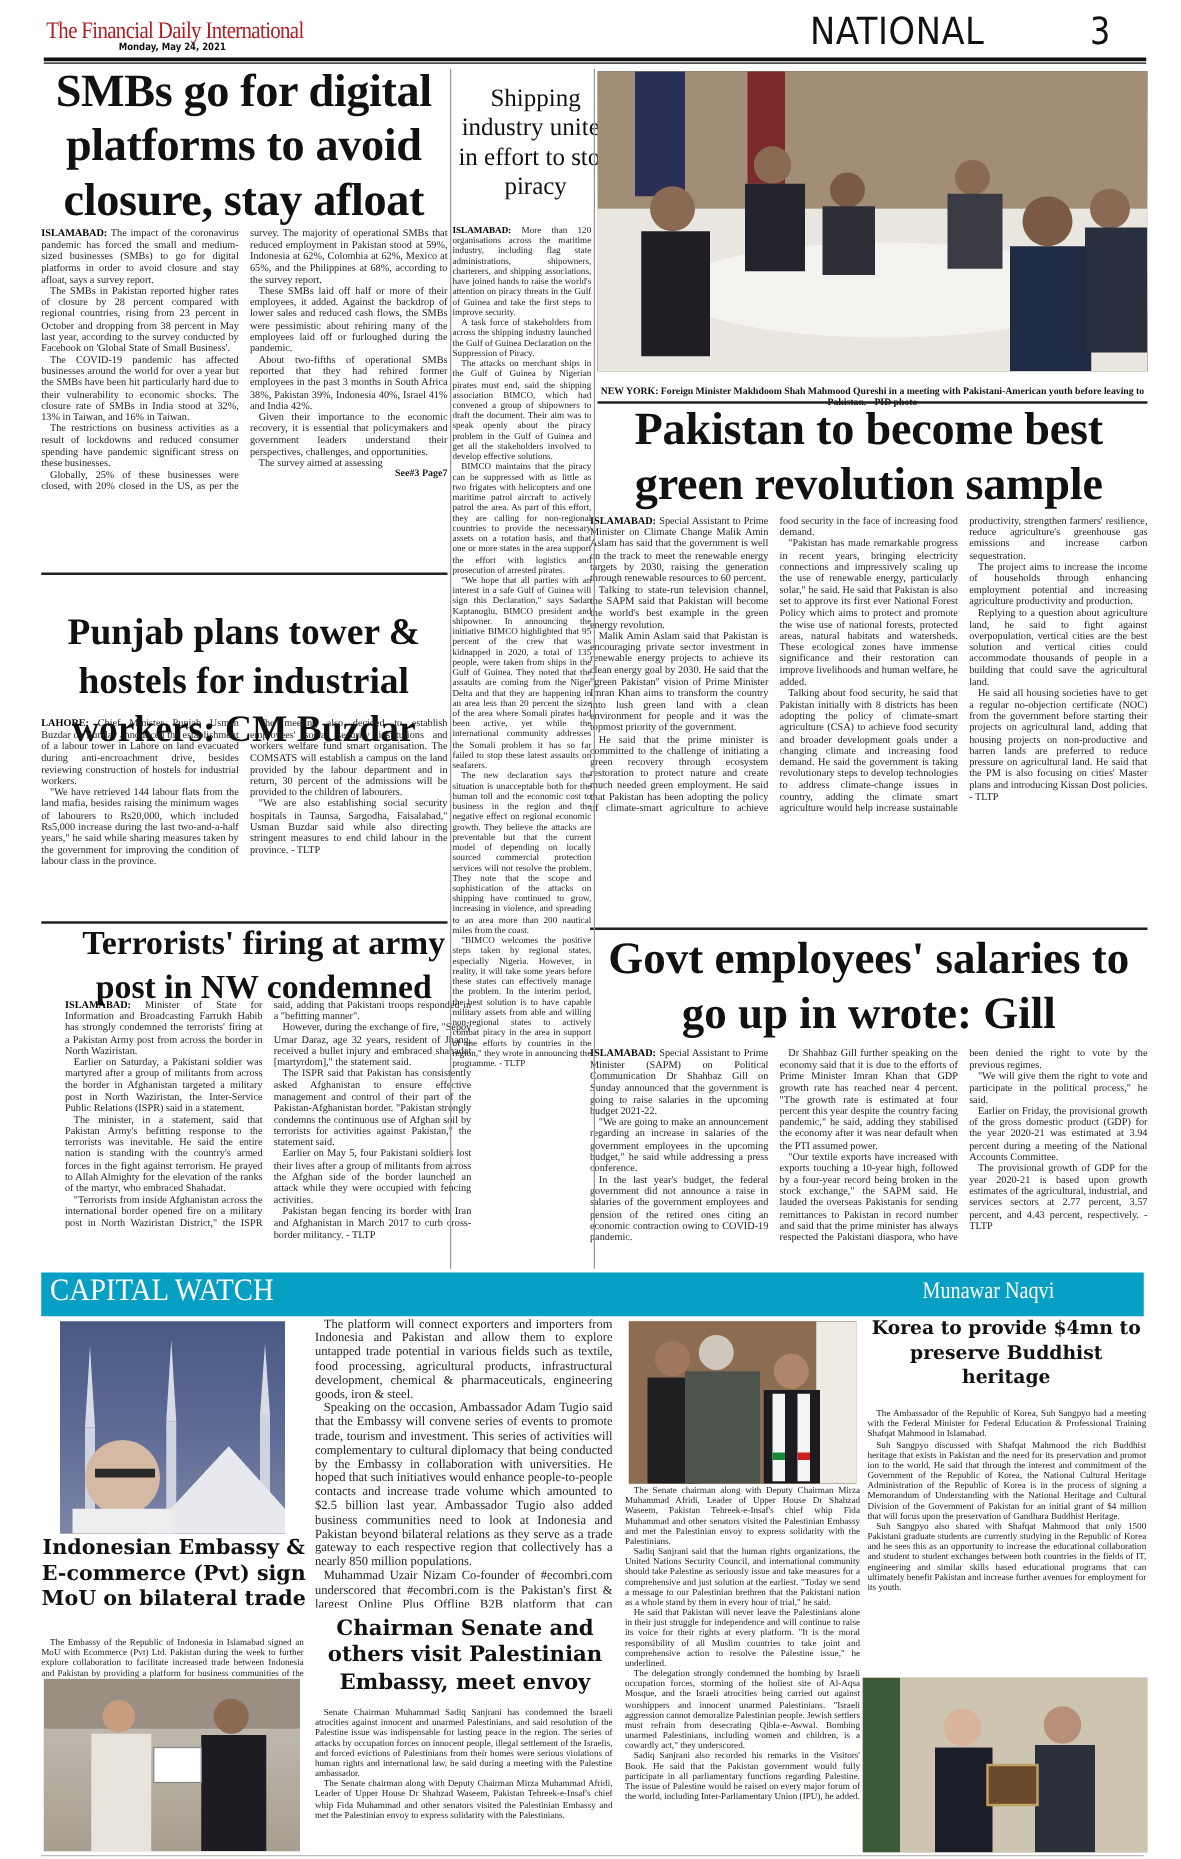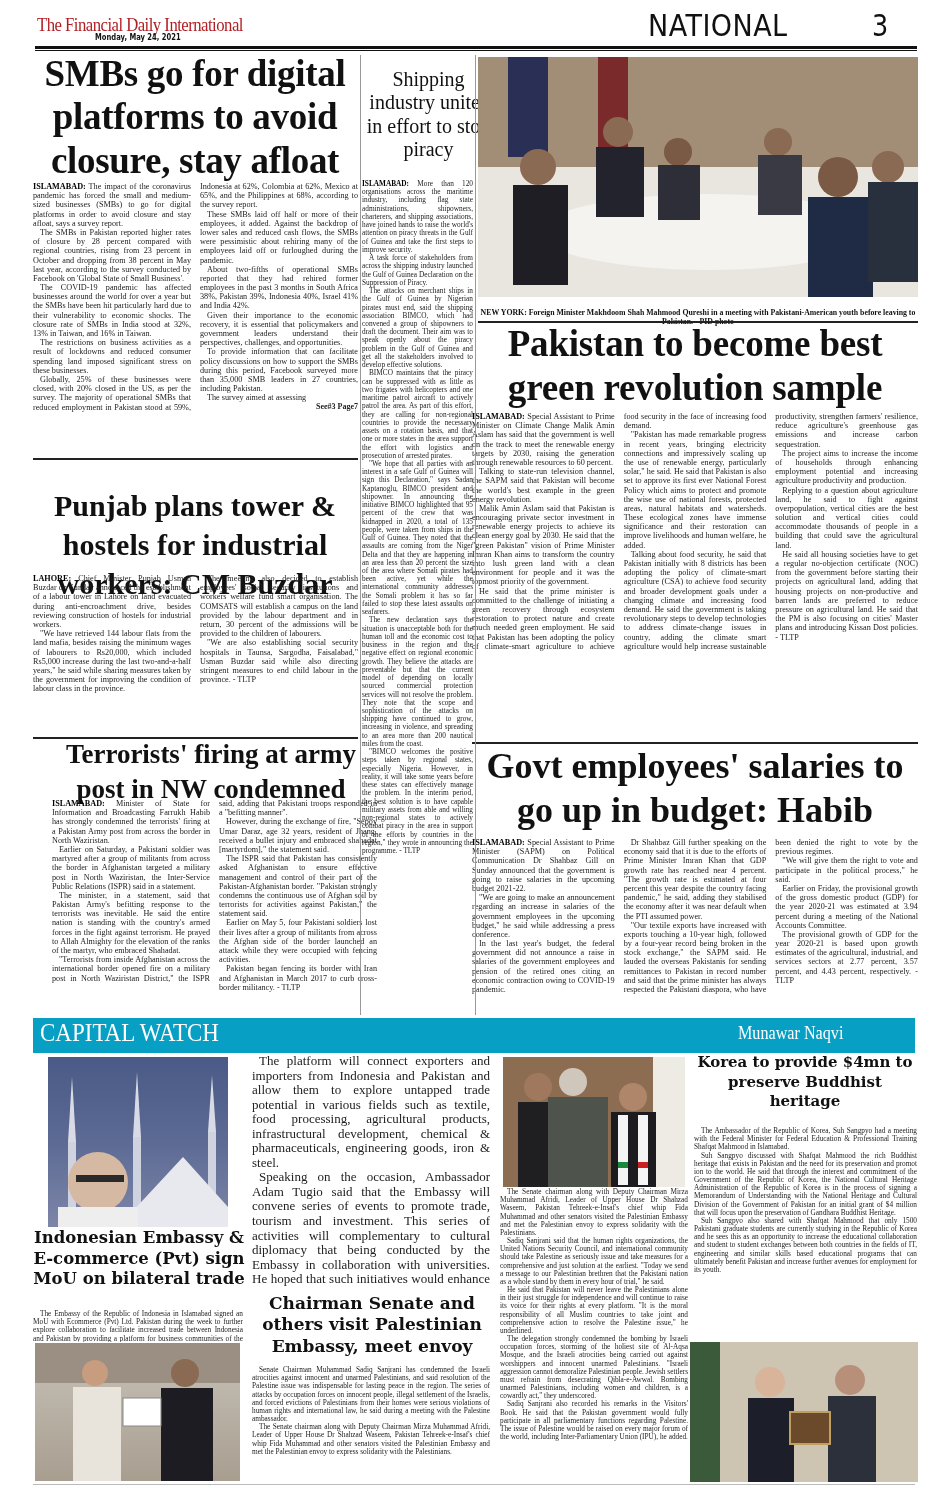--- a/index.html
+++ b/index.html
@@ -39,26 +39,25 @@
 <div class="abs section-name">NATIONAL</div>
 <div class="abs page-num">3</div>
 <div class="abs rule-top"></div>
 <div class="abs rule-top2"></div>
 
 <div class="abs hl hl-main">SMBs go for digital platforms to avoid closure, stay afloat</div>
 <div class="abs body col2" style="left:33px; top:182px; width:325px; height:272px;">
   <p class="first"><span class="dl">ISLAMABAD:</span> <span>The impact of the coronavirus pandemic has forced the small and medium-sized businesses (SMBs) to go for digital platforms in order to avoid closure and stay afloat, says a survey report.</span></p>
   <p>The SMBs in Pakistan reported higher rates of closure by 28 percent compared with regional countries, rising from 23 percent in October and dropping from 38 percent in May last year, according to the survey conducted by Facebook on 'Global State of Small Business'.</p>
   <p>The COVID-19 pandemic has affected businesses around the world for over a year but the SMBs have been hit particularly hard due to their vulnerability to economic shocks. The closure rate of SMBs in India stood at 32%, 13% in Taiwan, and 16% in Taiwan.</p>
-  <p>The restrictions on business activities as a result of lockdowns and reduced consumer spending land imposed significant stress on these businesses.</p>
+  <p>The restrictions on business activities as a result of lockdowns and reduced consumer spending have pandemic significant stress on these businesses.</p>
   <p>Globally, 25% of these businesses were closed, with 20% closed in the US, as per the survey. The majority of operational SMBs that reduced employment in Pakistan stood at 59%, Indonesia at 62%, Colombia at 62%, Mexico at 65%, and the Philippines at 68%, according to the survey report.</p>
   <p>These SMBs laid off half or more of their employees, it added. Against the backdrop of lower sales and reduced cash flows, the SMBs were pessimistic about rehiring many of the employees laid off or furloughed during the pandemic.</p>
   <p>About two-fifths of operational SMBs reported that they had rehired former employees in the past 3 months in South Africa 38%, Pakistan 39%, Indonesia 40%, Israel 41% and India 42%.</p>
   <p>Given their importance to the economic recovery, it is essential that policymakers and government leaders understand their perspectives, challenges, and opportunities.</p>
-  <p>To provide information that can facilitate policy discussions on how to support the SMBs during this period, Facebook surveyed more than 35,000 SMB leaders in 27 countries, including Pakistan.</p>
   <p>The survey aimed at assessing</p>
   <div class="see">See#3 Page7</div>
 </div>
 <div class="abs hrule" style="left:33px; top:458px; width:325px;"></div>
 
 <div class="abs hl hl-side">Shipping industry unites in effort to stop piracy</div>
 <div class="abs body" style="left:362px; top:180px; width:111px; height:835px; font-size:7.3px; line-height:1.13;">
   <p class="first"><span class="dl">ISLAMABAD:</span> <span>More than 120 organisations across the maritime industry, including flag state administrations, shipowners, charterers, and shipping associations, have joined hands to raise the world's attention on piracy threats in the Gulf of Guinea and take the first steps to improve security.</span></p>
   <p>A task force of stakeholders from across the shipping industry launched the Gulf of Guinea Declaration on the Suppression of Piracy.</p>
   <p>The attacks on merchant ships in the Gulf of Guinea by Nigerian pirates must end, said the shipping association BIMCO, which had convened a group of shipowners to draft the document. Their aim was to speak openly about the piracy problem in the Gulf of Guinea and get all the stakeholders involved to develop effective solutions.</p>
@@ -120,21 +119,21 @@
   <p class="first"><span class="dl">ISLAMABAD:</span> <span>Minister of State for Information and Broadcasting Farrukh Habib has strongly condemned the terrorists' firing at a Pakistan Army post from across the border in North Waziristan.</span></p>
   <p>Earlier on Saturday, a Pakistani soldier was martyred after a group of militants from across the border in Afghanistan targeted a military post in North Waziristan, the Inter-Service Public Relations (ISPR) said in a statement.</p>
   <p>The minister, in a statement, said that Pakistan Army's befitting response to the terrorists was inevitable. He said the entire nation is standing with the country's armed forces in the fight against terrorism. He prayed to Allah Almighty for the elevation of the ranks of the martyr, who embraced Shahadat.</p>
   <p>"Terrorists from inside Afghanistan across the international border opened fire on a military post in North Waziristan District," the ISPR said, adding that Pakistani troops responded in a "befitting manner".</p>
   <p>However, during the exchange of fire, "Sepoy Umar Daraz, age 32 years, resident of Jhang, received a bullet injury and embraced shahadat [martyrdom]," the statement said.</p>
   <p>The ISPR said that Pakistan has consistently asked Afghanistan to ensure effective management and control of their part of the Pakistan-Afghanistan border. "Pakistan strongly condemns the continuous use of Afghan soil by terrorists for activities against Pakistan," the statement said.</p>
   <p>Earlier on May 5, four Pakistani soldiers lost their lives after a group of militants from across the Afghan side of the border launched an attack while they were occupied with fencing activities.</p>
   <p>Pakistan began fencing its border with Iran and Afghanistan in March 2017 to curb cross-border militancy. - TLTP</p>
 </div>
 
-<div class="abs hl" style="left:470px; top:745px; width:450px; font-size:36px; line-height:1.22;">Govt employees' salaries to go up in budget: Habib</div>
+<div class="abs hl" style="left:470px; top:745px; width:450px; font-size:36px; line-height:1.22;">Govt employees' salaries to go up in wrote: Gill</div>
 <div class="abs body col3" style="left:472px; top:838px; width:446px; height:176px;">
   <p class="first"><span class="dl">ISLAMABAD:</span> <span>Special Assistant to Prime Minister (SAPM) on Political Communication Dr Shahbaz Gill on Sunday announced that the government is going to raise salaries in the upcoming budget 2021-22.</span></p>
   <p>"We are going to make an announcement regarding an increase in salaries of the government employees in the upcoming budget," he said while addressing a press conference.</p>
   <p>In the last year's budget, the federal government did not announce a raise in salaries of the government employees and pension of the retired ones citing an economic contraction owing to COVID-19 pandemic.</p>
   <p>Dr Shahbaz Gill further speaking on the economy said that it is due to the efforts of Prime Minister Imran Khan that GDP growth rate has reached near 4 percent. "The growth rate is estimated at four percent this year despite the country facing pandemic," he said, adding they stabilised the economy after it was near default when the PTI assumed power.</p>
   <p>"Our textile exports have increased with exports touching a 10-year high, followed by a four-year record being broken in the stock exchange," the SAPM said. He lauded the overseas Pakistanis for sending remittances to Pakistan in record number and said that the prime minister has always respected the Pakistani diaspora, who have been denied the right to vote by the previous regimes.</p>
   <p>"We will give them the right to vote and participate in the political process," he said.</p>
   <p>Earlier on Friday, the provisional growth of the gross domestic product (GDP) for the year 2020-21 was estimated at 3.94 percent during a meeting of the National Accounts Committee.</p>
   <p>The provisional growth of GDP for the year 2020-21 is based upon growth estimates of the agricultural, industrial, and services sectors at 2.77 percent, 3.57 percent, and 4.43 percent, respectively. - TLTP</p>
 </div>
@@ -155,21 +154,21 @@
     <circle cx="50" cy="125" r="30" fill="#d6b9a2"></circle>
     <rect x="28" y="118" width="48" height="7" fill="#2a2a2a"></rect>
     <rect x="10" y="150" width="80" height="20" fill="#eeeeee"></rect>
   </svg>
 </div>
 
 <div class="abs slab" style="left:30px; top:1228px; width:218px; font-size:16.5px;">Indonesian Embassy &amp; E-commerce (Pvt) sign MoU on bilateral trade</div>
 <div class="abs body" style="left:33px; top:1310px; width:210px; height:32px; overflow:hidden; font-size:7.3px;">
   <p>The Embassy of the Republic of Indonesia in Islamabad signed an MoU with Ecommerce (Pvt) Ltd. Pakistan during the week to further explore collaboration to facilitate increased trade between Indonesia and Pakistan by providing a platform for business communities of the two countries to get more information which may help to increase commercial transactions.</p>
 </div>
-<div class="abs body" style="left:252px; top:1054px; width:238px; height:232px; overflow:hidden; font-size:13px;">
+<div class="abs body" style="left:252px; top:1054px; width:238px; height:232px; overflow:hidden; font-size:10px;">
   <p>The platform will connect exporters and importers from Indonesia and Pakistan and allow them to explore untapped trade potential in various fields such as textile, food processing, agricultural products, infrastructural development, chemical &amp; pharmaceuticals, engineering goods, iron &amp; steel.</p>
   <p>Speaking on the occasion, Ambassador Adam Tugio said that the Embassy will convene series of events to promote trade, tourism and investment. This series of activities will complementary to cultural diplomacy that being conducted by the Embassy in collaboration with universities. He hoped that such initiatives would enhance people-to-people contacts and increase trade volume which amounted to $2.5 billion last year. Ambassador Tugio also added business communities need to look at Indonesia and Pakistan beyond bilateral relations as they serve as a trade gateway to each respective region that collectively has a nearly 850 million populations.</p>
   <p>Muhammad Uzair Nizam Co-founder of #ecombri.com underscored that #ecombri.com is the Pakistan's first &amp; largest Online Plus Offline B2B platform that can potentially simplify the procurement process for buyers &amp; sellers with Online plus Physical interaction and information access.</p>
 </div>
 
 <div class="abs photo" style="left:35px; top:1343px; width:205px; height:138px; background:linear-gradient(180deg,#c8c2b8,#a89e90);">
   <svg width="205" height="138" viewBox="0 0 205 138">
     <rect x="0" y="0" width="205" height="40" fill="#9a8f82"></rect>
     <circle cx="60" cy="30" r="13" fill="#c89c7e"></circle>
     <rect x="38" y="44" width="48" height="94" fill="#e8e4dc"></rect>

